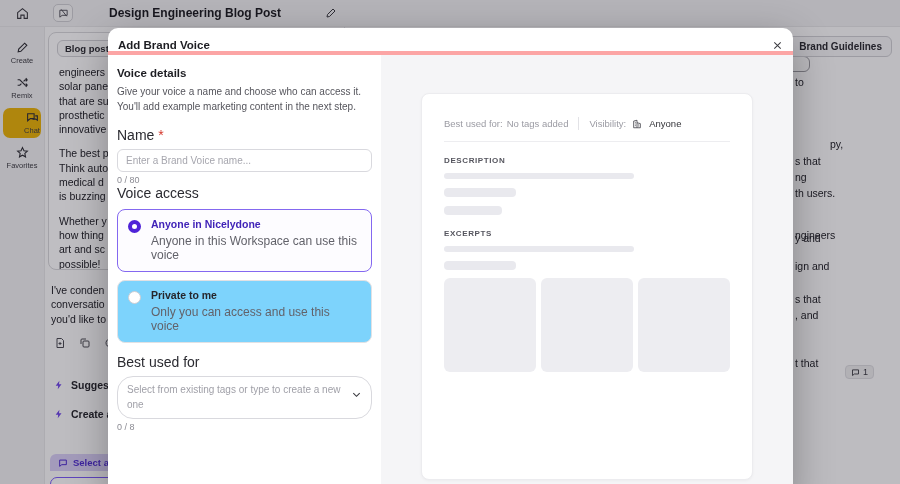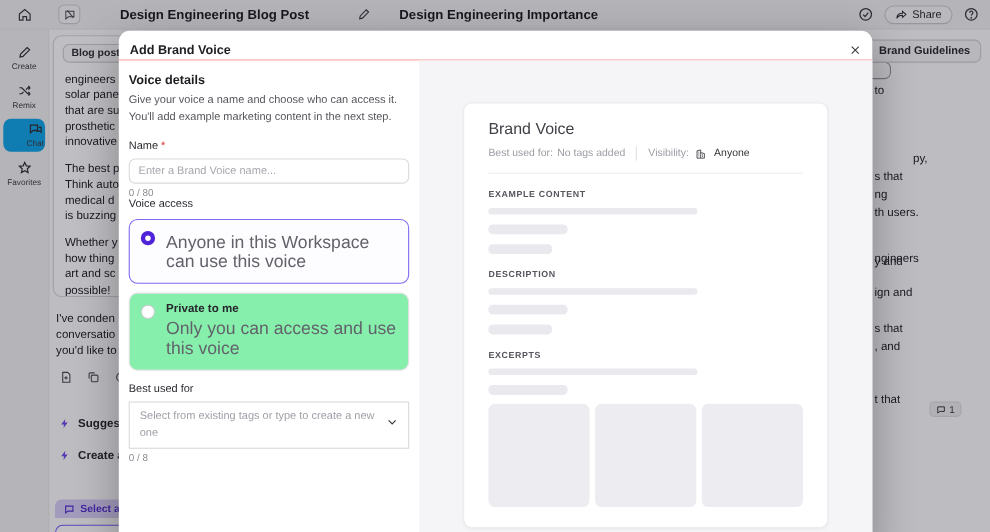--- a/index.html
+++ b/index.html
@@ -15,21 +15,21 @@
   .tb-title { position:absolute; left:0; right:0; text-align:center; font-size:12px; font-weight:bold; color:#1b1b20; }
   .tb-pencil { position:absolute; right:8px; color:#3a3a40; }
   .tb-rightpane { flex:1; display:flex; align-items:center; padding-left:18px; }
   .tb-rtitle { font-size:12px; font-weight:bold; color:#1b1b20; }
   .tb-actions { margin-left:auto; display:flex; align-items:center; gap:10px; padding-right:10px; color:#3a3a40; }
   .share-pill { display:flex; align-items:center; gap:4px; border:1px solid #c9c9ce; border-radius:12px; padding:2px 9px; font-size:10px; color:#2a2a30; background:#f7f7f8; }
 
   
   .sidebar { position:absolute; left:0; top:27px; bottom:0; width:45px; background:#f2f2f3; z-index:1; display:flex; flex-direction:column; align-items:center; padding-top:11px; gap:5px; border-right:1px solid #e6e6e8; }
   .side-item { width:38px; height:30px; border-radius:7px; display:flex; flex-direction:column; align-items:center; justify-content:center; gap:2px; color:#2e2e34; }
-  .side-item.active { background:#0ea5e9;padding-left:20px; }
+  .side-item.active { background:#eab308;padding-left:20px; }
   .side-item .lbl { font-size:7.5px; color:#3c3c42; }
 
   
   .doc-left { position:absolute; left:45px; top:27px; width:300px; bottom:0; background:#fdfdfd; z-index:1; border-right:1px solid #e4e4e6; }
   .doc-card { position:absolute; left:3px; top:5px; width:293px; height:238px; border:1px solid #d7d7da; border-radius:8px; background:#fff; overflow:hidden; }
   .doc-tag { display:inline-block; margin:7px 0 0 8px; border:1px solid #cfcfd3; border-radius:6px; padding:2px 7px; font-size:9.5px; font-weight:bold; color:#2c2c32; background:#fafafa; }
   .doc-card p { margin:10px 10px 0 10px; font-size:10.5px; line-height:14.3px; color:#222228; }
   .doc-card p:first-of-type { margin-top:8px; }
   .chat-para { position:absolute; left:6px; top:256px; font-size:10.5px; line-height:14.4px; color:#222228; }
   .chat-actions { position:absolute; left:9px; top:310px; display:flex; gap:13px; color:#4a4a52; }
@@ -41,47 +41,47 @@
 
   
   .doc-right { position:absolute; left:345px; top:27px; right:0; bottom:0; background:#fdfdfd; z-index:1; }
   .frag { position:absolute; font-size:10.5px; color:#222228; white-space:nowrap; }
   .tag-remnant { position:absolute; left:415px; top:29px; width:50px; height:16px; border:1px solid #9a9aa0; border-radius:6px; background:#fafafa; }
   .comment-badge { position:absolute; left:500px; top:338px; display:flex; align-items:center; gap:3px; background:#ededee; border:1px solid #dcdcdf; border-radius:4px; padding:1px 5px; font-size:9px; color:#3a3a40; }
 
   
   .overlay { position:absolute; inset:0; background:rgba(20,16,28,0.27); z-index:5; }
   .modal { position:absolute; left:108px; top:28px; width:685px; height:470px; background:#fff; border-radius:10px 10px 0 0; z-index:10; box-shadow:0 12px 40px rgba(0,0,0,0.3); display:flex; flex-direction:column; }
-  .modal-head { height:27px; display:flex; align-items:flex-start; padding:12px 10px; border-bottom:1px solid #fca5a5; }
+  .modal-head { height:27px; display:flex; align-items:flex-end; padding:0 10px; border-bottom:4px solid #fca5a5; }
   .modal-title { font-size:11.5px; font-weight:bold; color:#1d1d22; }
   .modal-close { margin-left:auto; color:#3a3a40; cursor:default; }
   .modal-body { flex:1; display:flex; min-height:0; }
   .form-col { width:273px; padding:12px 9px 0 9px; position:relative; }
   .preview-col { flex:1; background:#f5f5f7; border-radius:0 0 0 0; display:flex; justify-content:center; padding-top:38px; }
 
   .h-voice { font-size:11.5px; font-weight:bold; color:#1d1d22; }
   .form-desc { margin-top:6px; font-size:10px; line-height:14.6px; color:#55555c; width:256px; }
-  .fld-label { margin-top:13px; font-size:10px; color:#2b2b31; }
+  .fld-label { margin-top:13px; font-size:14px; color:#2b2b31; }
   .req { color:#d4372c; }
   .txt-input { margin-top:6px; width:100%; height:23px; border:1px solid #d9d9de; border-radius:6px; font-size:10px; padding:0 8px; color:#2b2b31; font-family:"Liberation Sans", sans-serif; background:#fff; }
   .txt-input::placeholder { color:#a6a6ae; }
   .counter { margin-top:3px; text-align:left; font-size:9px; color:#8b8b93; }
 
   .opt-card { margin-top:8px; border-radius:8px; padding:8px 10px 9px 33px; position:relative; }
   .opt-card.sel { border:1.5px solid #8468f0; background:#fdfcff; }
-  .opt-card.unsel { border:1px solid #e1e1e4; background:#86efac; }
+  .opt-card.unsel { border:1px solid #e1e1e4; background:#7dd3fc; }
   .radio { position:absolute; left:10px; top:10px; width:13px; height:13px; border-radius:50%; }
   .radio.on { border:4px solid #4f23d8; background:#fff; }
   .radio.off { border:1.5px solid #cdcdd3; background:#fff; }
   .opt-title { font-size:10.5px; font-weight:bold; }
   .opt-title.purple { color:#4023b8; }
   .opt-title.dark { color:#26262c; }
-  .opt-desc { margin-top:4px; font-size:16px; color:#62626a; }
-
-  .select-box { margin-top:6px; border:1px solid #d9d9de; border-radius:0; padding:6px 26px 6px 9px; position:relative; background:#fff; }
+  .opt-desc { margin-top:4px; font-size:12px; color:#62626a; }
+
+  .select-box { margin-top:6px; border:1px solid #d9d9de; border-radius:16px; padding:6px 26px 6px 9px; position:relative; background:#fff; }
   .select-ph { font-size:10px; line-height:14.5px; color:#a0a0a8; }
   .select-chev { position:absolute; right:9px; top:12px; color:#3a3a40; }
 
   
   .pv-card { width:332px; height:387px; background:#fff; border:1px solid #ececef; border-radius:8px; box-shadow:0 1px 3px rgba(0,0,0,0.04); padding:16px 22px; overflow:hidden; }
   .pv-title { font-size:14.5px; color:#3f3f46; }
   .pv-meta { margin-top:7px; display:flex; align-items:center; font-size:9.5px; color:#9b9ba3; }
   .pv-meta .val-dark { color:#333338; font-weight:normal; margin-left:4px; }
   .pv-sep { width:1px; height:13px; background:#e2e2e6; margin:0 10px; }
   .pv-meta .micon { margin:0 3px 0 6px; color:#45454c; display:flex; }
@@ -112,40 +112,20 @@
       <div class="tb-docbtn">
         <svg width="11" height="11" viewBox="0 0 24 24" fill="none" stroke="currentColor" stroke-width="2">
             <path d="M4 5h16v11H9l-5 4z"></path>
             <path d="M7 3l12 15"></path>
           </svg>
       </div>
       <div class="tb-title">Design Engineering Blog Post</div>
       <div class="tb-pencil">
         <svg width="12" height="12" viewBox="0 0 24 24" fill="none" stroke="currentColor" stroke-width="2">
             <path d="M4 20l1-5L16 4l4 4L9 19l-5 1z"></path>
-          </svg>
-      </div>
-    </div>
-    <div class="tb-rightpane">
-      <div class="tb-rtitle">Design Engineering Importance</div>
-      <div class="tb-actions">
-        <svg width="14" height="14" viewBox="0 0 24 24" fill="none" stroke="currentColor" stroke-width="2">
-            <circle cx="12" cy="12" r="9"></circle>
-            <path d="M8 12.5l3 3 5-6"></path>
-          </svg>
-        <div class="share-pill">
-          <svg width="11" height="11" viewBox="0 0 24 24" fill="none" stroke="currentColor" stroke-width="2">
-              <path d="M14 5l7 6-7 6v-4C8 13 5 15 3 19c0-7 4-10 11-10z"></path>
-            </svg>
-          <span>Share</span>
-        </div>
-        <svg width="14" height="14" viewBox="0 0 24 24" fill="none" stroke="currentColor" stroke-width="2">
-            <circle cx="12" cy="12" r="9"></circle>
-            <path d="M9.5 9.5a2.5 2.5 0 1 1 4 2c-1 .8-1.5 1.3-1.5 2.5"></path>
-            <circle cx="12" cy="17.5" r="0.5" fill="currentColor"></circle>
           </svg>
       </div>
     </div>
   </div>
 
   <div class="sidebar">
     <div class="side-item">
       <svg width="13" height="13" viewBox="0 0 24 24" fill="none" stroke="currentColor" stroke-width="2">
           <path d="M4 20l1-5L16 4l4 4L9 19l-5 1z"></path>
         </svg>
@@ -261,20 +241,21 @@
         <div class="form-desc">Give your voice a name and choose who can access it. You'll add example marketing content in the next step.</div>
 
         <div class="fld-label"><span>Name</span> <span class="req">*</span></div>
         <input class="txt-input" type="text" placeholder="Enter a Brand Voice name..." style="">
         <div class="counter">0 / 80</div>
 
         <div class="fld-label" style="margin-top:0;">Voice access</div>
 
         <div class="opt-card sel">
           <span class="radio on"></span>
+          <div class="opt-title purple">Anyone in Nicelydone</div>
           <div class="opt-desc">Anyone in this Workspace can use this voice</div>
         </div>
 
         <div class="opt-card unsel">
           <span class="radio off"></span>
           <div class="opt-title dark">Private to me</div>
           <div class="opt-desc">Only you can access and use this voice</div>
         </div>
 
         <div class="fld-label" style="margin-top:11px;">Best used for</div>
@@ -287,42 +268,35 @@
           </span>
         </div>
         <div class="counter">0 / 8</div>
 
         
         
       </div>
 
       <div class="preview-col">
         <div class="pv-card">
-          <div class="pv-title">Brand Voice</div>
           <div class="pv-meta">
             <span>Best used for:</span>
             <span style="margin-left:4px;">No tags added</span>
             <span class="pv-sep"></span>
             <span>Visibility:</span>
             <span class="micon">
               <svg width="10" height="10" viewBox="0 0 24 24" fill="none" stroke="currentColor" stroke-width="2">
                   <path d="M4 21V5l8-2v18M12 9l8 2v10M4 21h16"></path>
                   <path d="M7 8h2M7 12h2M7 16h2M15 14h2M15 17h2"></path>
                 </svg>
             </span>
             <span class="val-dark">Anyone</span>
           </div>
           <div class="pv-hr"></div>
 
-          <div class="pv-section">
-            <div class="pv-label">EXAMPLE CONTENT</div>
-            <div class="bar thin"></div>
-            <div class="bar med"></div>
-            <div class="bar short"></div>
-          </div>
 
           <div class="pv-section">
             <div class="pv-label">DESCRIPTION</div>
             <div class="bar thin"></div>
             <div class="bar med"></div>
             <div class="bar short"></div>
           </div>
 
           <div class="pv-section">
             <div class="pv-label">EXCERPTS</div>

